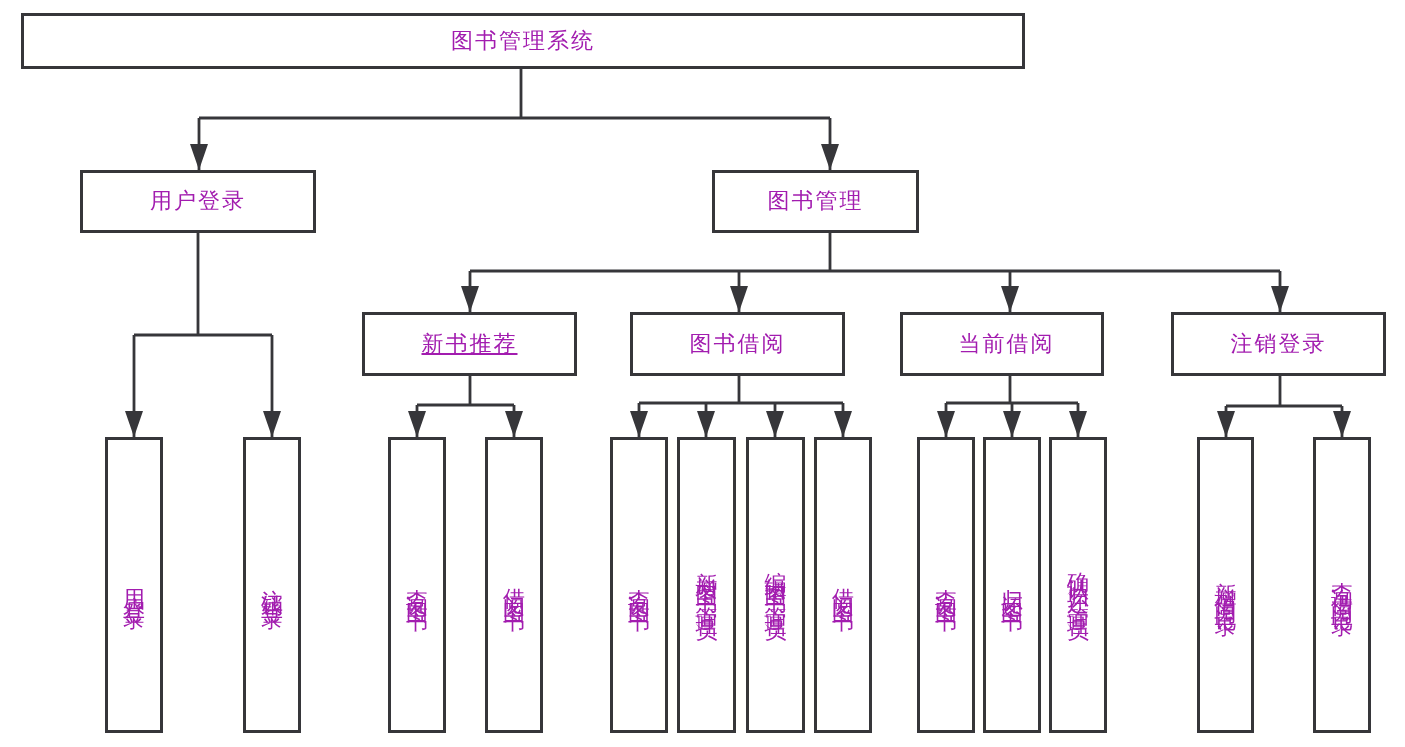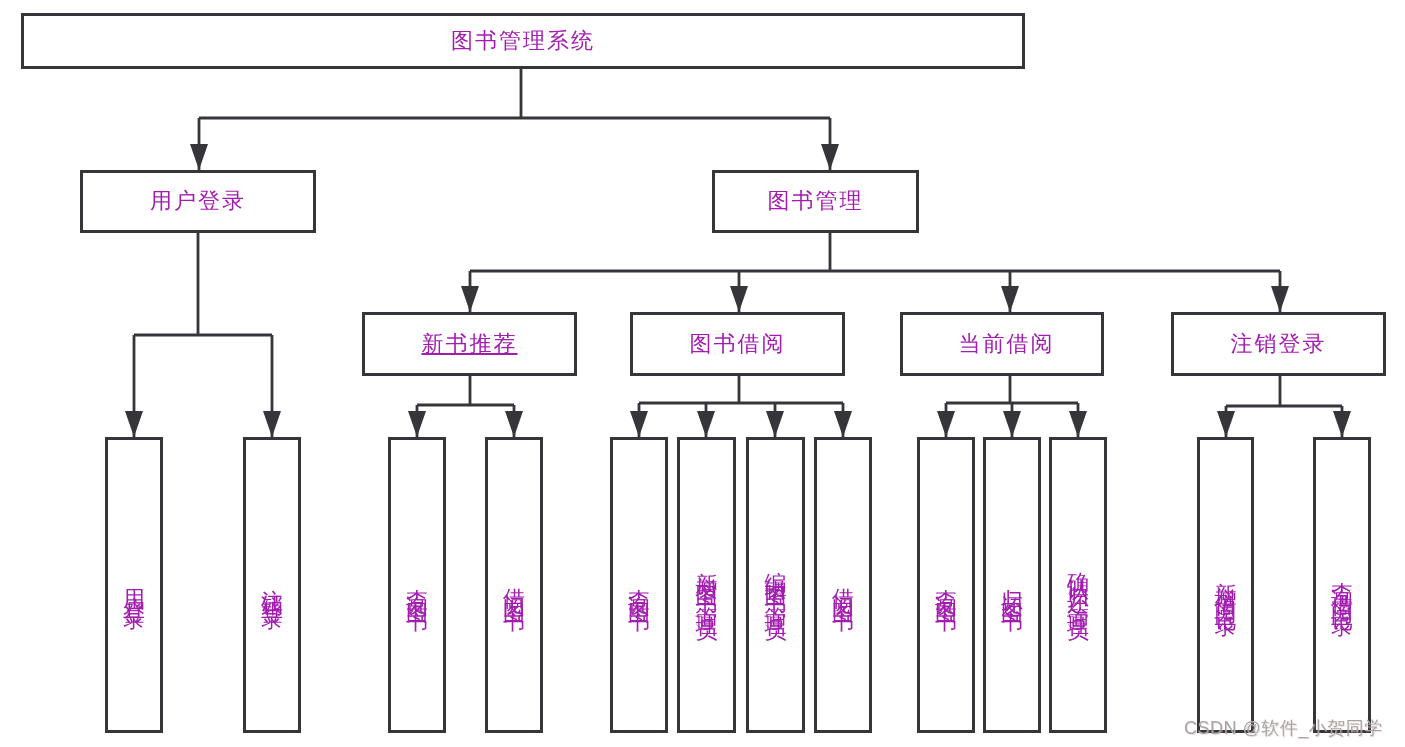--- a/index.html
+++ b/index.html
@@ -172,15 +172,14 @@
   <div class="node v leaf l11">
     <span class="label">确认归还（管理员）</span>
   </div>
   <div class="node v leaf l12">
     <span class="label">新增借阅记录</span>
   </div>
   <div class="node v leaf l13">
     <span class="label">查询借阅记录</span>
   </div>
 
-  <div id="watermark">CSDN @软件_小贺同学</div>
 
 </div>
 
 </body></html>

